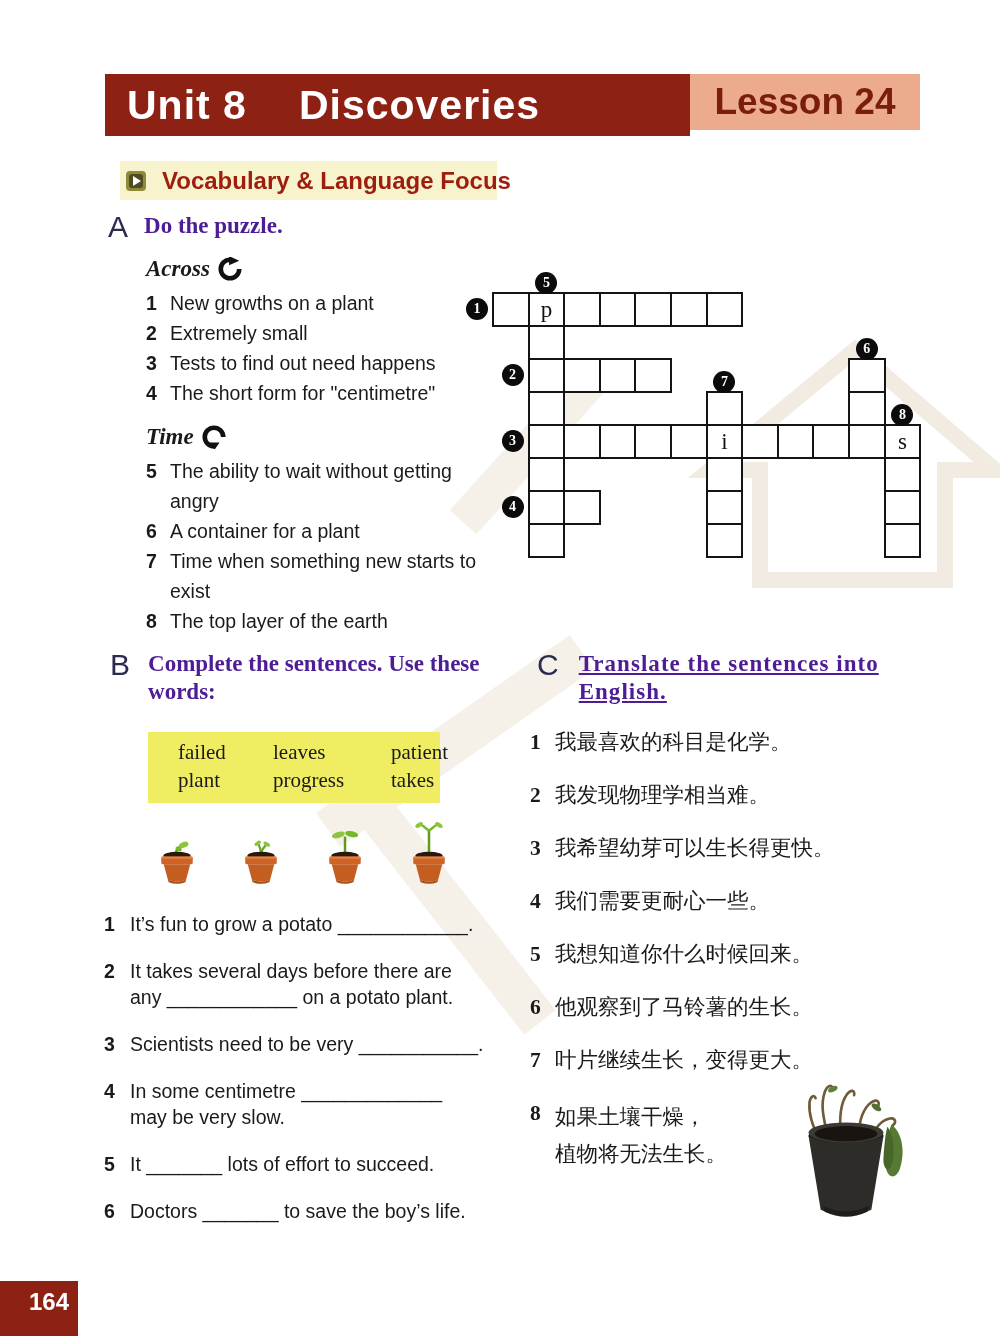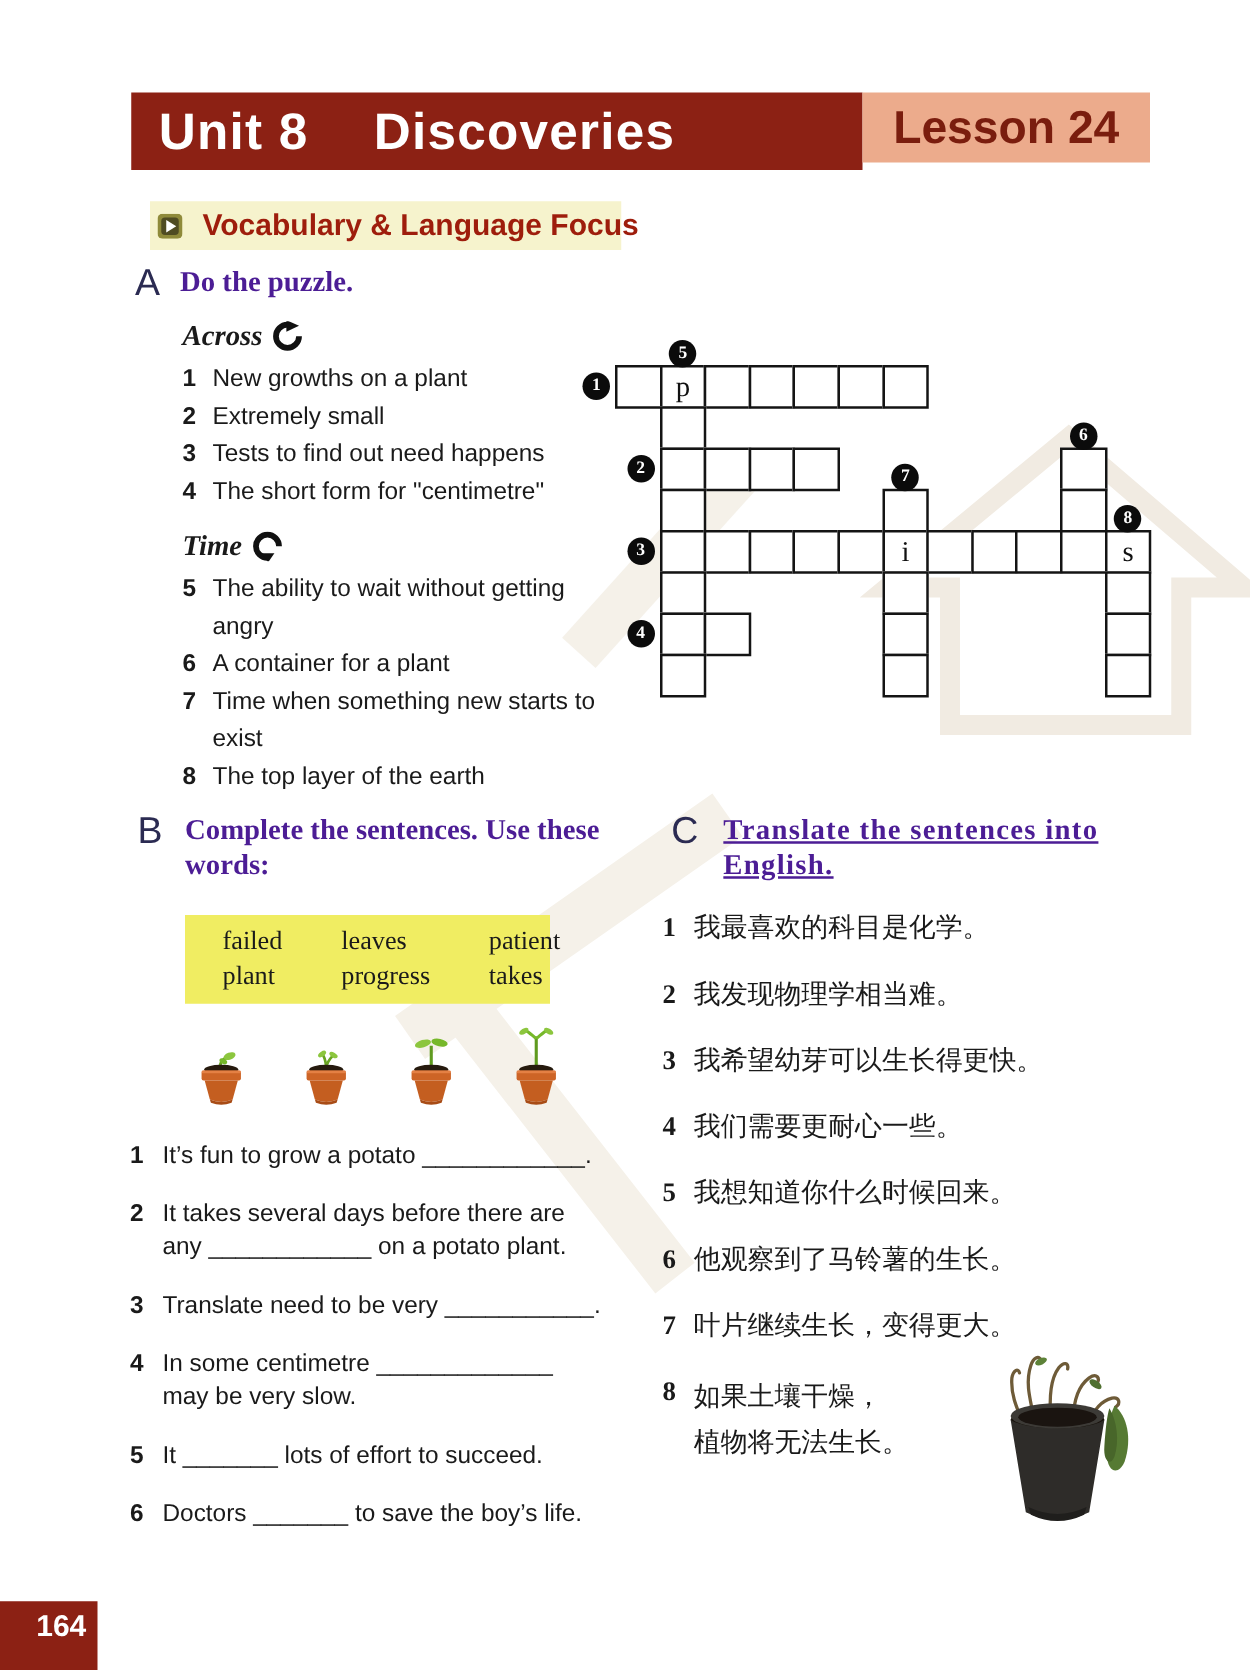--- a/index.html
+++ b/index.html
@@ -309,21 +309,21 @@
         <div class="s-item two-line">
           <span class="s-num">2</span>
           <div class="s-lines">
             <span class="s-line">It takes several days before there are</span>
             <span class="s-line">any ____________ on a potato plant.</span>
           </div>
         </div>
         <div class="s-item">
           <span class="s-num">3</span>
           <div class="s-lines">
-            <span class="s-line">Translate need to be very ___________.</span>
+            <span class="s-line">Scientists need to be very ___________.</span>
           </div>
         </div>
         <div class="s-item two-line">
           <span class="s-num">4</span>
           <div class="s-lines">
             <span class="s-line">In some centimetre _____________</span>
             <span class="s-line">may be very slow.</span>
           </div>
         </div>
         <div class="s-item">

